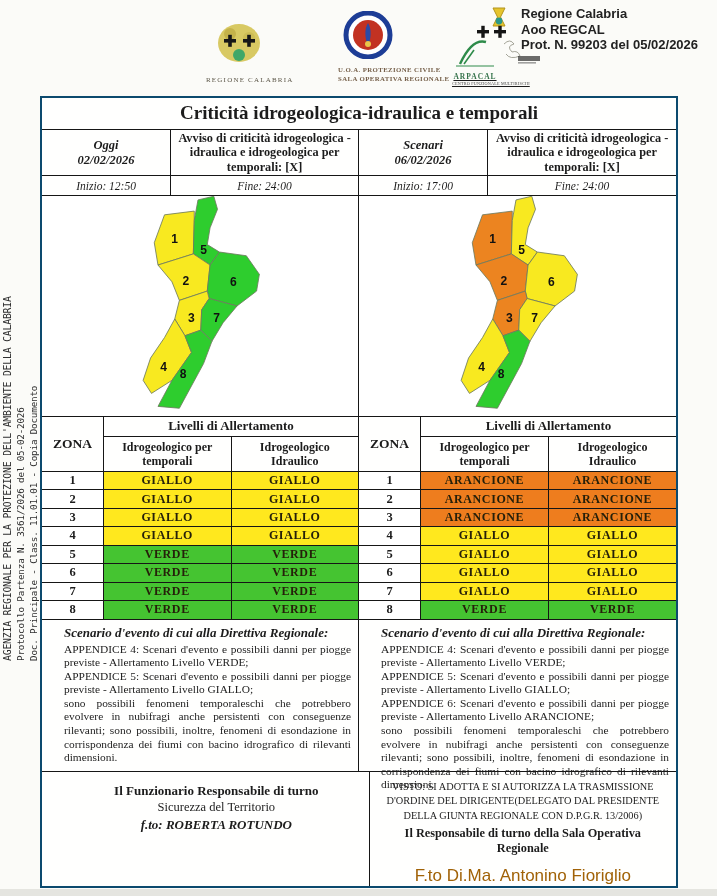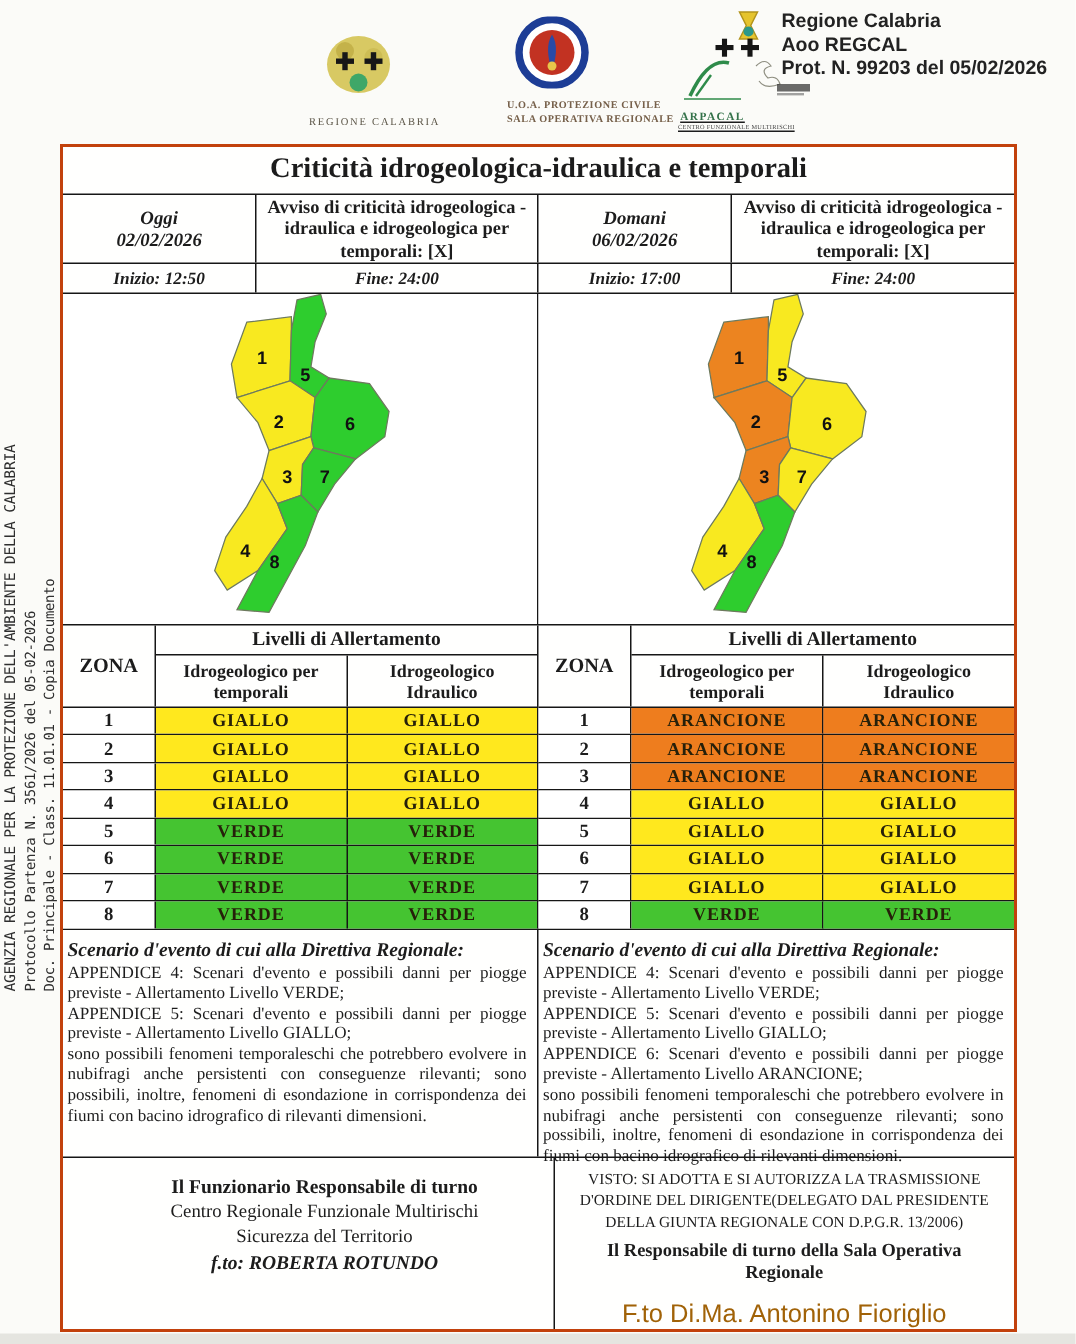--- a/index.html
+++ b/index.html
@@ -37,37 +37,37 @@
     font-family: "Liberation Sans", sans-serif;
     font-weight: bold; font-size: 13px; line-height: 15.5px; color: #222;
     white-space: nowrap;
   }
   .arpacal-name { font-size: 7.5px; letter-spacing: 1px; color: #34724a; font-weight: bold; text-align: center; margin-top: 0; }
   .arpacal-sub { font-size: 4.2px; letter-spacing: 0.2px; color: #444; text-align: center; white-space: nowrap; }
   
   .doc {
     position: absolute; left: 40px; top: 96px;
     width: 638px; height: 792px;
-    border: 2px solid #c2410c;
+    border: 2px solid #0c4a6e;
     background: #fffffe;
     display: flex; flex-direction: column;
   }
   .row { display: flex; border-bottom: 1.5px solid #161616; }
   .row:last-child { border-bottom: none; margin-left: 22px; }
   .cell { border-right: 1.5px solid #161616; }
   .cell:last-child { border-right: none; }
   .title-row { height: 33px; align-items: center; justify-content: center; }
   .doc-title { font-size: 19px; font-weight: bold; text-align: center; width: 100%; }
   .head-row { height: 48px; }
   .time-row { height: 20px; }
   .c-day { width: 130px; display:flex; flex-direction:column; align-items:center; justify-content:center; }
   .c-avv { width: 189px; display:flex; align-items:center; justify-content:flex-start; padding: 1px 6px; }
   .day-label, .day-date { font-style: italic; font-weight: bold; font-size: 12.5px; line-height: 15px; }
   .avviso-text { font-weight: bold; font-size: 12.3px; line-height: 14.5px; text-align: center; }
-  .time-cell { display:flex; align-items:center; justify-content:center; font-style: italic; font-size: 11.5px; font-weight: bold; }
+  .time-cell { display:flex; align-items:center; justify-content:center; font-style: italic; font-size: 11.5px; }
   
   .maps-row { height: 229px; }
   .map-cell { width: 319px; display:flex; align-items:center; justify-content:center; background:#fff; }
   .map-cell svg { margin-left: 22px; }
   .zone-path { stroke: #6d7a5e; stroke-width: 0.9; }
   .zone-num { font-family: "Liberation Sans", sans-serif; font-weight: bold; font-size: 13px; fill: #111; text-anchor: middle; }
   
   .alert-row { height: 210px; }
   .half-table { width: 319px; display: flex; flex-direction: column; }
   .ht-header { display: flex; height: 55px; border-bottom: 1.5px solid #161616; }
@@ -81,21 +81,21 @@
   .levels-cols { flex:1; display:flex; }
   .levels-col { flex:1; border-right: 1.5px solid #161616; display:flex; align-items:center; justify-content:center; font-weight:bold; font-size: 12px; text-align:center; line-height: 14px; padding: 0 4px;}
   .levels-col:last-child { border-right: none; }
   .zrow { flex: 1; display: flex; border-bottom: 1.2px solid #161616; }
   .zrow:last-child { border-bottom: none; }
   .z-num { width: 62px; border-right: 1.5px solid #161616; display:flex; align-items:center; justify-content:center; font-weight: bold; font-size: 12.5px; background:#fff; }
   .z-lvl { flex:1; border-right: 1.2px solid #161616; display:flex; align-items:center; justify-content:center; font-size: 12px; font-weight: 600; letter-spacing: 0.6px; color:#26200a; }
   .z-lvl:last-child { border-right: none; }
   
   .scenario-row { height: 152px; }
-  .scen-cell { width: 319px; padding: 5px 7px 4px 3px; }
+  .scen-cell { width: 319px; padding: 5px 7px 4px 22px; }
   .scen-head { font-weight: bold; font-style: italic; font-size: 13px; margin-bottom: 2px; }
   .scen-line { font-size: 11.4px; line-height: 13.6px; text-align: justify; }
   
   .footer-row { flex: 1; }
   .foot-cell { width: 319px; text-align: center; }
   .foot-left { padding-top: 10px; }
   .fl1 { font-weight: bold; font-size: 13px; line-height: 17px; }
   .fl2, .fl3 { font-size: 12.5px; line-height: 17px; }
   .fl4 { font-weight: bold; font-style: italic; font-size: 13px; line-height: 18px; }
   .foot-right { padding: 8px 9px 0 9px; }
@@ -183,21 +183,21 @@
 
   <div class="row head-row">
     <div class="cell c-day">
       <div class="day-label">Oggi</div>
       <div class="day-date">02/02/2026</div>
     </div>
     <div class="cell c-avv">
       <div class="avviso-text">Avviso di criticità idrogeologica - idraulica e idrogeologica per temporali: [X]</div>
     </div>
     <div class="cell c-day">
-      <div class="day-label">Domani</div>
+      <div class="day-label">Scenari</div>
       <div class="day-date">06/02/2026</div>
     </div>
     <div class="cell c-avv">
       <div class="avviso-text">Avviso di criticità idrogeologica - idraulica e idrogeologica per temporali: [X]</div>
     </div>
   </div>
 
   <div class="row time-row">
     <div class="cell c-day time-cell">Inizio: 12:50</div>
     <div class="cell c-avv time-cell">Fine: 24:00</div>
@@ -377,21 +377,20 @@
       <div class="scen-line">APPENDICE 4: Scenari d'evento e possibili danni per piogge previste - Allertamento Livello VERDE;</div>
       <div class="scen-line">APPENDICE 5: Scenari d'evento e possibili danni per piogge previste - Allertamento Livello GIALLO;</div>
       <div class="scen-line">APPENDICE 6: Scenari d'evento e possibili danni per piogge previste - Allertamento Livello ARANCIONE;</div>
       <div class="scen-line">sono possibili fenomeni temporaleschi che potrebbero evolvere in nubifragi anche persistenti con conseguenze rilevanti; sono possibili, inoltre, fenomeni di esondazione in corrispondenza dei fiumi con bacino idrografico di rilevanti dimensioni.</div>
     </div>
   </div>
 
   <div class="row footer-row">
     <div class="cell foot-cell foot-left">
       <div class="fl1">Il Funzionario Responsabile di turno</div>
-      <div class="fl2">Centro Regionale Funzionale Multirischi</div>
       <div class="fl3">Sicurezza del Territorio</div>
       <div class="fl4">f.to: ROBERTA ROTUNDO</div>
     </div>
     <div class="cell foot-cell foot-right">
       <div class="fr-visto">VISTO: SI ADOTTA E SI AUTORIZZA LA TRASMISSIONE D'ORDINE DEL DIRIGENTE(DELEGATO DAL PRESIDENTE DELLA GIUNTA REGIONALE CON D.P.G.R. 13/2006)</div>
       <div class="fr-role">Il Responsabile di turno della Sala Operativa Regionale</div>
       <div class="fr-sign">F.to Di.Ma. Antonino Fioriglio</div>
     </div>
   </div>
 

